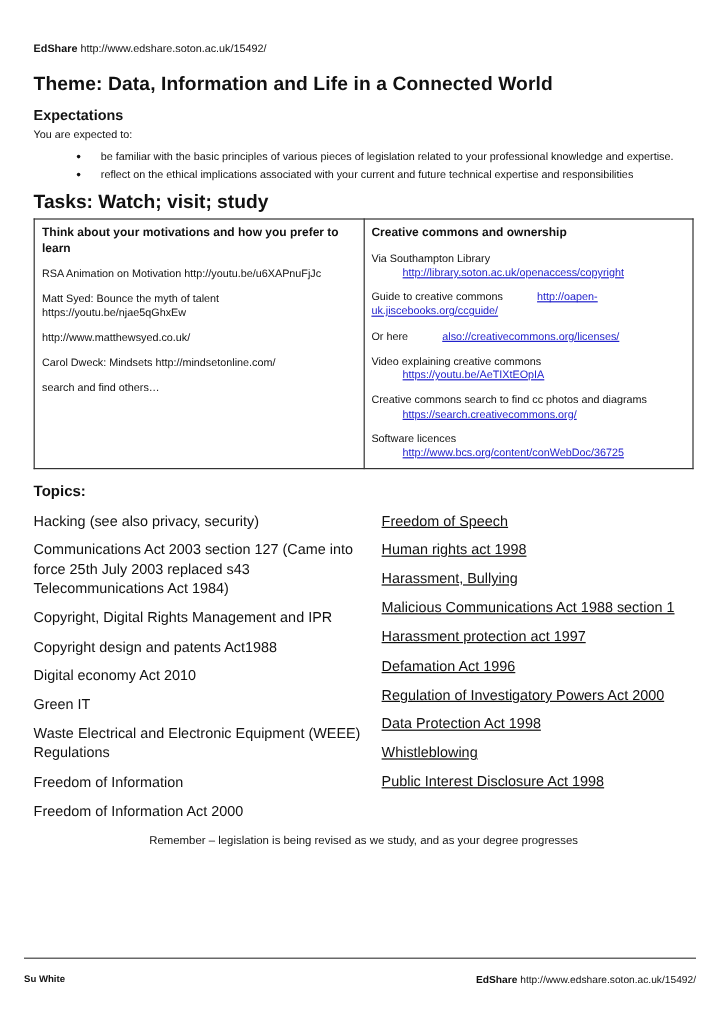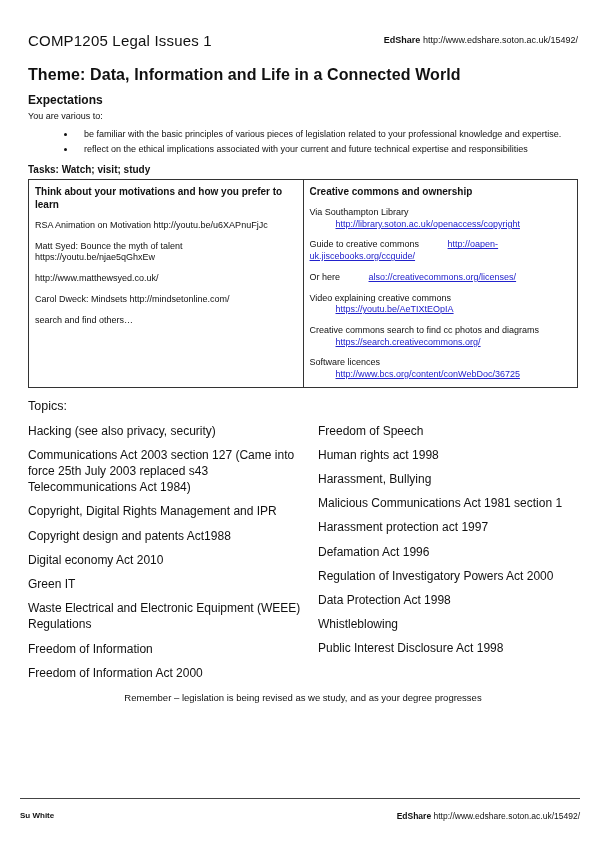--- a/index.html
+++ b/index.html
@@ -24,43 +24,43 @@
   
   .theme-title { font-size: 16px; font-weight: 700; margin-top: 17px; letter-spacing: 0.1px; }
 
   
   .section-heading { font-size: 12px; font-weight: 700; margin-top: 9px; }
   .intro-line { font-size: 9px; margin-top: 4px; }
   ul.bullets { margin: 7px 0 0 0; padding-left: 48px; }
   ul.bullets li { font-size: 9px; line-height: 1.45; padding-left: 8px; margin-bottom: 2px; }
 
   
-  .tasks-heading { font-size: 10px; font-weight: 700; margin-top: 8px; }
+  .tasks-heading { font-size: 16px; font-weight: 700; margin-top: 8px; }
 
   
   table.resources {
     width: 550px; margin-top: 4px;
     border-collapse: collapse;
   }
   table.resources td {
     border: 1px solid #333;
     vertical-align: top;
     width: 50%;
     padding: 3px 6px 6px 6px;
     height: 188px;
   }
   .cell-heading { font-size: 10px; font-weight: 700; line-height: 1.3; margin: 2px 0 0 0; }
   .cell-item { font-size: 9px; line-height: 1.3; margin: 9px 0 0 0; }
   a.doc-link { color: #2222cc; text-decoration: underline; cursor: pointer; padding-left: 26px; }
 
   
-  .topics-heading { font-size: 12.5px; font-weight: 400; margin-top: 11px; }
+  .topics-heading { font-size: 12.5px; font-weight: 700; margin-top: 11px; }
   .topics-cols { display: flex; margin-top: 2px; }
   .topics-col-left { width: 290px; padding-right: 14px; }
-  .topics-col-right { flex: 1; }
+  .topics-col-right { flex: 1; text-decoration: underline; }
   .topic-item { font-size: 12px; line-height: 1.35; margin: 8px 0 0 0; }
 
   
   .reminder { text-align: center; font-size: 9.5px; margin-top: 11px; }
 
   
   .footer {
     position: absolute;
     left: 20px; right: 20px; top: 798px;
     border-top: 1px solid #444;
@@ -69,31 +69,30 @@
   }
   .footer .author { font-size: 8px; font-weight: 700; }
   .footer .edshare { font-size: 8.5px; padding-top: 0; }
 </style>
 </head>
 <body>
 
 <div class="page">
 
   <div class="header-row">
-    <div class="course-title">COMP1205 Legal Issues 1</div>
     <div class="edshare">
       <b>EdShare</b>
       <span class="url">http://www.edshare.soton.ac.uk/15492/</span>
     </div>
   </div>
 
   <div class="theme-title">Theme: Data, Information and Life in a Connected World</div>
 
   <div class="section-heading">Expectations</div>
-  <div class="intro-line">You are various to:</div>
+  <div class="intro-line">You are expected to:</div>
   <ul class="bullets">
       <li>be familiar with the basic principles of various pieces of legislation related to your professional knowledge and expertise.</li>
       <li>reflect on the ethical implications associated with your current and future technical expertise and responsibilities</li>
     </ul>
 
   <div class="tasks-heading">Tasks: Watch; visit; study</div>
 
   <table class="resources">
     <tbody>
         <tr>
@@ -132,21 +131,21 @@
         <p class="topic-item">Digital economy Act 2010</p>
         <p class="topic-item">Green IT</p>
         <p class="topic-item">Waste Electrical and Electronic Equipment (WEEE) Regulations</p>
         <p class="topic-item">Freedom of Information</p>
         <p class="topic-item">Freedom of Information Act 2000</p>
       </div>
     <div class="topics-col-right">
         <p class="topic-item">Freedom of Speech</p>
         <p class="topic-item">Human rights act 1998</p>
         <p class="topic-item">Harassment, Bullying</p>
-        <p class="topic-item">Malicious Communications Act 1981 section 1</p>
+        <p class="topic-item">Malicious Communications Act 1988 section 1</p>
         <p class="topic-item">Harassment protection act 1997</p>
         <p class="topic-item">Defamation Act 1996</p>
         <p class="topic-item">Regulation of Investigatory Powers Act 2000</p>
         <p class="topic-item">Data Protection Act 1998</p>
         <p class="topic-item">Whistleblowing</p>
         <p class="topic-item">Public Interest Disclosure Act 1998</p>
       </div>
   </div>
 
   <div class="reminder">Remember – legislation is being revised as we study, and as your degree progresses</div>

